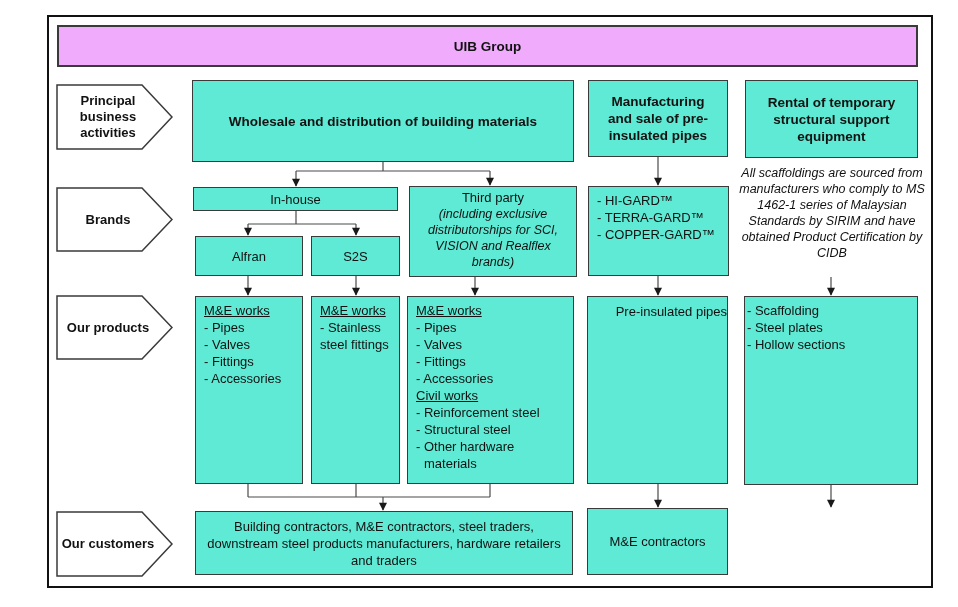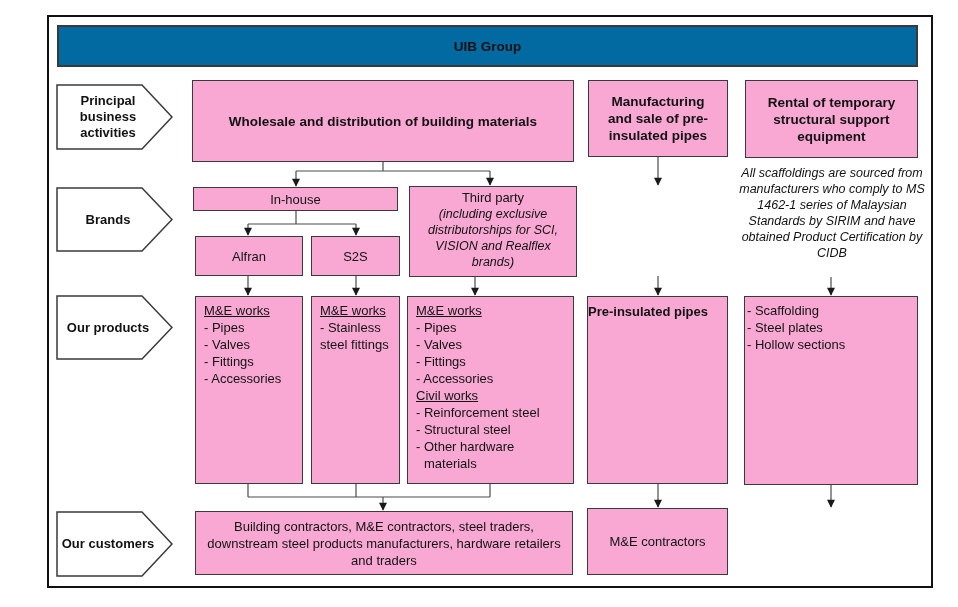--- a/index.html
+++ b/index.html
@@ -3,25 +3,25 @@
 <meta charset="utf-8">
 <style>
   html,body{margin:0;padding:0;background:#ffffff;}
   #canvas{
     position:relative;width:958px;height:607px;background:#ffffff;
     font-family:"Liberation Sans",sans-serif;color:#121212;overflow:hidden;
   }
   .frame{position:absolute;left:47px;top:15px;width:886px;height:573px;
     border:2px solid #111;box-sizing:border-box;background:#fff;}
   .hdr{position:absolute;left:57px;top:25px;width:861px;height:42px;
-    background:#0369a1;border:2px solid #3a3a3a;box-sizing:border-box;
+    background:#f0abfc;border:2px solid #3a3a3a;box-sizing:border-box;
     display:flex;align-items:center;justify-content:center;
     font-weight:700;font-size:13.5px;}
   .box{position:absolute;border:1.5px solid #3a3a3a;box-sizing:border-box;
-    background:#f9a8d4;font-size:13px;line-height:17px;}
+    background:#5eead4;font-size:13px;line-height:17px;}
   .ctr{display:flex;align-items:center;justify-content:center;text-align:center;}
   .bold{font-weight:700;font-size:13.5px;line-height:17px;}
   .side{position:absolute;width:117px;}
   .side svg{position:absolute;left:0;top:0;}
   .side .lbl{position:absolute;left:2px;top:0;width:100px;height:100%;
     display:flex;align-items:center;justify-content:center;text-align:center;
     font-weight:700;font-size:13px;line-height:16px;}
   .list{padding:5px 8px;}
   .list .it{line-height:17px;}
   .hang .it{padding-left:8px;text-indent:-8px;}
@@ -73,20 +73,25 @@
 
   <div class="note" style="left:736px;top:165px;width:192px;">All scaffoldings are sourced from manufacturers who comply to MS 1462-1 series of Malaysian Standards by SIRIM and have obtained Product Certification by CIDB</div>
 
   <div class="box ctr" style="left:193px;top:187px;width:205px;height:24px;">In-house</div>
 
   <div class="box" style="left:409px;top:186px;width:168px;height:91px;text-align:center;padding:3px 6px;">
     <div style="line-height:16px;">Third party</div>
     <div class="tp-note">(including exclusive distributorships for SCI, VISION and Realflex brands)</div>
   </div>
 
+  <div class="box list" style="left:588px;top:186px;width:141px;height:90px;">
+    <div class="it">- HI-GARD™</div>
+    <div class="it">- TERRA-GARD™</div>
+    <div class="it">- COPPER-GARD™</div>
+  </div>
 
   <div class="box ctr" style="left:195px;top:236px;width:108px;height:40px;">Alfran</div>
   <div class="box ctr" style="left:311px;top:236px;width:89px;height:40px;">S2S</div>
 
   <div class="box list" style="left:195px;top:296px;width:108px;height:188px;">
     <div class="it und">M&amp;E works</div>
     <div class="it">- Pipes</div>
     <div class="it">- Valves</div>
     <div class="it">- Fittings</div>
     <div class="it">- Accessories</div>
@@ -102,21 +107,21 @@
     <div class="it">- Pipes</div>
     <div class="it">- Valves</div>
     <div class="it">- Fittings</div>
     <div class="it">- Accessories</div>
     <div class="it und" style="padding-left:0;text-indent:0;">Civil works</div>
     <div class="it">- Reinforcement steel</div>
     <div class="it">- Structural steel</div>
     <div class="it">- Other hardware materials</div>
   </div>
 
-  <div class="box" style="left:587px;top:296px;width:141px;height:188px;text-align:left;padding-top:6px;font-weight:bold;">Pre-insulated pipes</div>
+  <div class="box" style="left:587px;top:296px;width:141px;height:188px;text-align:right;padding-top:6px;">Pre-insulated pipes</div>
 
   <div class="box list" style="left:744px;top:296px;width:174px;height:189px;padding-left:2px;">
     <div class="it">- Scaffolding</div>
     <div class="it">- Steel plates</div>
     <div class="it">- Hollow sections</div>
   </div>
 
   <div class="box ctr" style="left:195px;top:511px;width:378px;height:64px;padding:0 6px;">Building contractors, M&amp;E contractors, steel traders, downstream steel products manufacturers, hardware retailers and traders</div>
   <div class="box ctr" style="left:587px;top:508px;width:141px;height:67px;">M&amp;E contractors</div>
 

